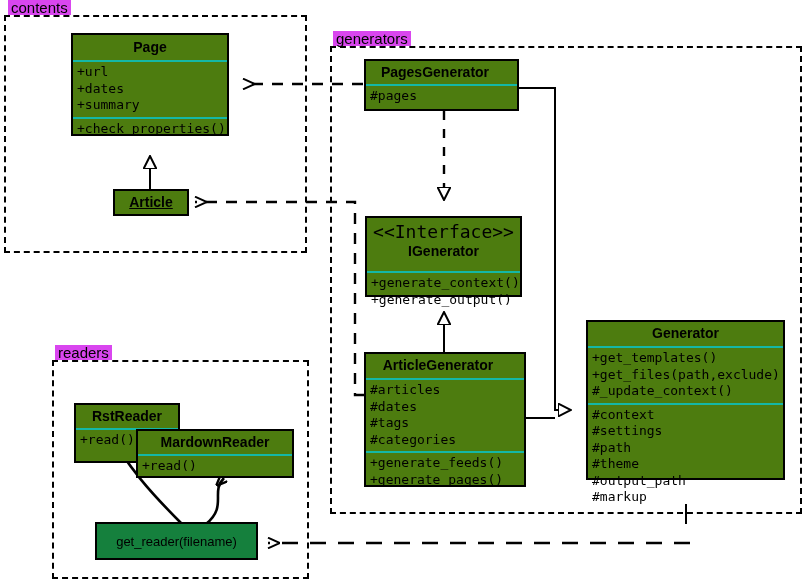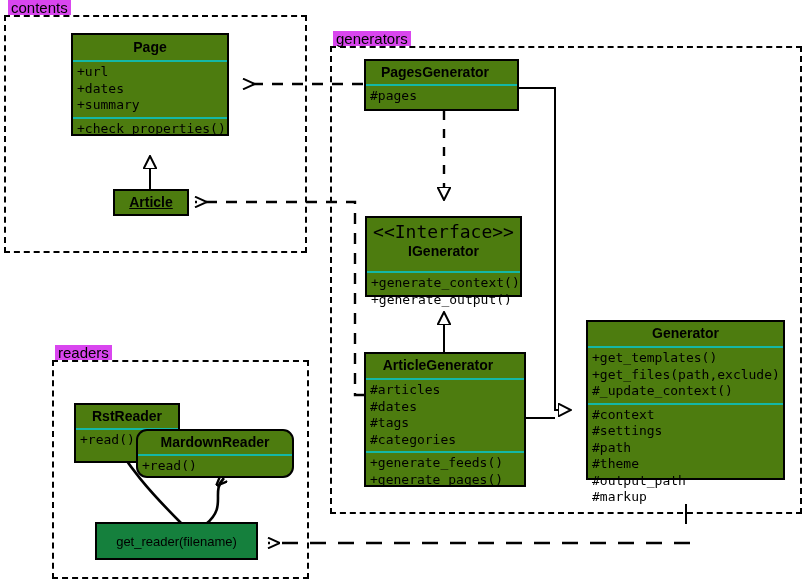--- a/index.html
+++ b/index.html
@@ -184,21 +184,21 @@
     </div>
   </div>
 
   <div class="cls" style="left:74px;top:370px;width:106px;height:60px;margin-top:33px;">
     <div class="name" style="padding:3px 6px 4px 6px;">RstReader</div>
     <div class="sec">
       <div class="mem">+read()</div>
     </div>
   </div>
 
-  <div class="cls" style="left:136px;top:429px;width:158px;height:49px;border-radius:11px;">
+  <div class="cls" style="left:136px;top:429px;width:158px;height:49px;">
     <div class="name" style="padding:3px 6px 4px 6px;">MardownReader</div>
     <div class="sec">
       <div class="mem">+read()</div>
     </div>
   </div>
 
   <div class="plain-box" style="left:95px;top:522px;width:163px;height:38px;">
     <span>get_reader(filename)</span>
   </div>
 

